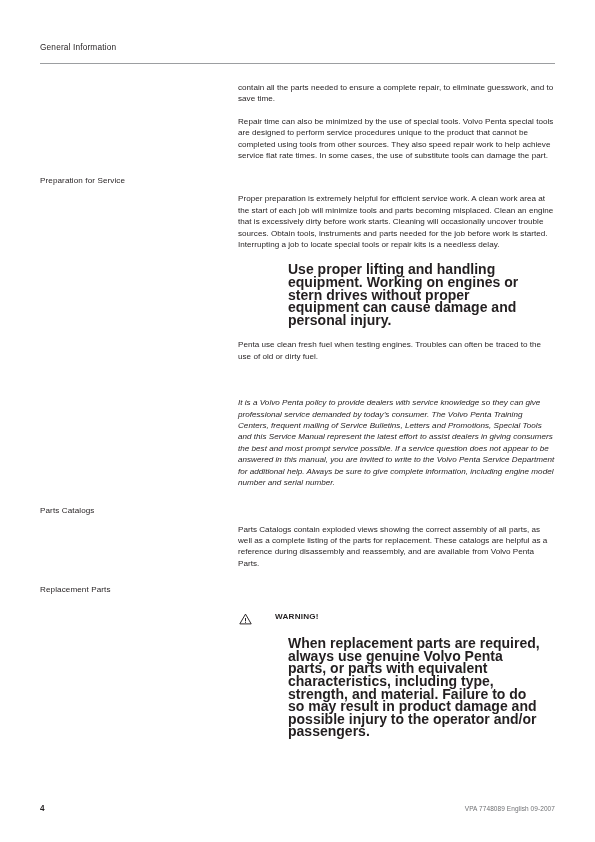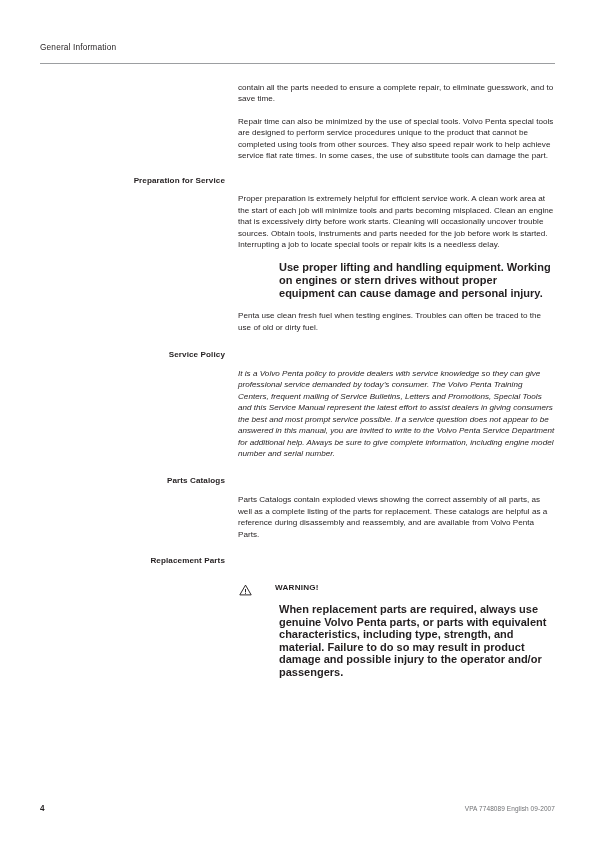--- a/index.html
+++ b/index.html
@@ -52,25 +52,24 @@
   }
   .row {
     position: relative;
     display: block;
   }
   .margin-head {
     position: absolute;
     left: 0px;
     width: 185px;
     font-size: 8.1px;
-    font-weight: bold;
+    font-weight: normal;
     color: #231f20;
     letter-spacing: 0.1px;
     line-height: 11px;
-    text-align: right;
   }
   .col-text {
     margin-left: 198px;
     width: 317px;
   }
   p.body-text {
     margin: 0 0 11px 0;
     font-size: 8.1px;
     line-height: 11.4px;
     color: #231f20;
@@ -103,22 +102,22 @@
     font-size: 8.1px;
     font-weight: bold;
     letter-spacing: 0.25px;
     color: #231f20;
     line-height: 12px;
   }
   .admon-body {
     margin-left: 37px;
   }
   p.admon-text {
-    margin: 4px;
-    font-size: 11px;
+    margin: 13px;
+    font-size: 14px;
     font-weight: bold;
     line-height: 12.6px;
     color: #231f20;
     letter-spacing: 0.01px;
   }
   
   .sec { position: relative; }
 
   
   .footer {
@@ -173,21 +172,20 @@
           <div class="admon-body">
             <p class="admon-text">Use proper lifting and handling equipment. Working on engines or stern drives without proper equipment can cause damage and personal injury.</p>
           </div>
         </div>
 
         <p class="body-text" style="margin-top:11px;">Penta use clean fresh fuel when testing engines. Troubles can often be traced to the use of old or dirty fuel.</p>
       </div>
     </div>
 
     <div class="sec row" style="margin-top:16px;">
-      <div class="margin-head" style="top:0px;">Service Policy</div>
       <div class="col-text" style="padding-top:19px;font-style:italic;">
         <p class="body-text">It is a Volvo Penta policy to provide dealers with service knowledge so they can give professional service demanded by today’s consumer. The Volvo Penta Training Centers, frequent mailing of Service Bulletins, Letters and Promotions, Special Tools and this Service Manual represent the latest effort to assist dealers in giving consumers the best and most prompt service possible. If a service question does not appear to be answered in this manual, you are invited to write to the Volvo Penta Service Department for additional help. Always be sure to give complete information, including engine model number and serial number.</p>
       </div>
     </div>
 
     <div class="sec row" style="margin-top:16px;">
       <div class="margin-head" style="top:0px;">Parts Catalogs</div>
       <div class="col-text" style="padding-top:19px;">
         <p class="body-text">Parts Catalogs contain exploded views showing the correct assembly of all parts, as well as a complete listing of the parts for replacement. These catalogs are helpful as a reference during disassembly and reassembly, and are available from Volvo Penta Parts.</p>
       </div>

